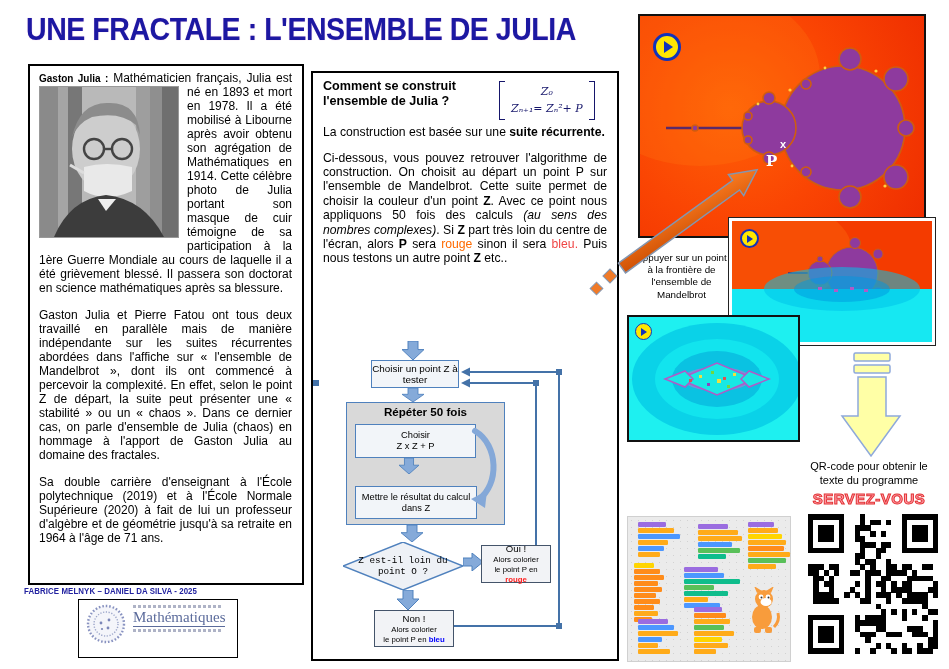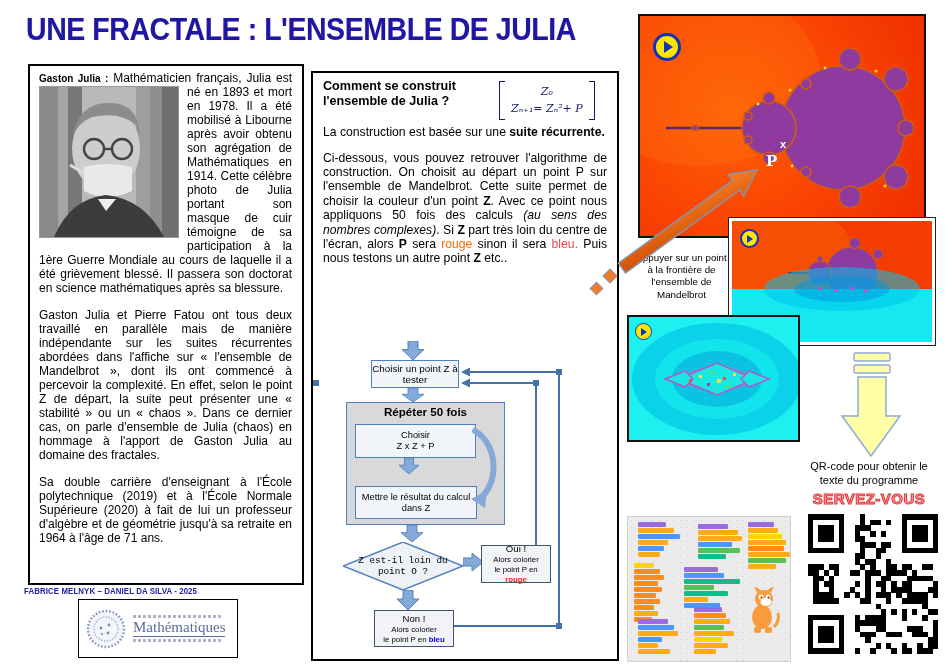--- a/index.html
+++ b/index.html
@@ -16,21 +16,21 @@
   .left-box{position:absolute;left:28px;top:64px;width:276px;height:521px;
     border:2px solid #000;box-sizing:border-box;padding:5px 10px 4px 9px;
     font-size:12px;line-height:1.17;}
   .left-box p{margin:0 0 13px 0;text-align:justify;}
   .bio-lead{font-weight:bold;font-size:10px;}
   .photo{float:left;width:140px;height:152px;margin:1px 8px 3px 0;background:#cfcfcf;
     border:1px solid #999;box-sizing:border-box;overflow:hidden;}
   .credits{position:absolute;left:24px;top:587px;font-size:8.2px;font-weight:bold;
     color:#2222a0;letter-spacing:.1px;transform:scaleX(.96);transform-origin:left;}
   .logo-box{position:absolute;left:78px;top:599px;width:160px;height:59px;border:1px solid #000;
-    box-sizing:border-box;background:#fff;display:flex;align-items:center;padding:3px 6px;}
+    box-sizing:border-box;background:#fff;display:flex;align-items:flex-start;padding:3px 6px;}
   .logo-text-col{margin-left:6px;}
   .tiny-bar{height:3px;width:90px;margin:2px 0;
     background:repeating-linear-gradient(90deg,#9aa0b8 0 3px,transparent 3px 5px);opacity:.8;}
   .logo-word{font-family:"Liberation Serif",serif;color:#5b6b9b;font-size:15px;
     border-bottom:1px solid #5b6b9b;line-height:1.05;}
 
   
   .mid-box{position:absolute;left:311px;top:71px;width:308px;height:590px;
     border:2px solid #000;box-sizing:border-box;background:#fff;}
   .mid-inner{position:absolute;left:10px;top:6px;width:284px;font-size:12.2px;line-height:1.18;}

